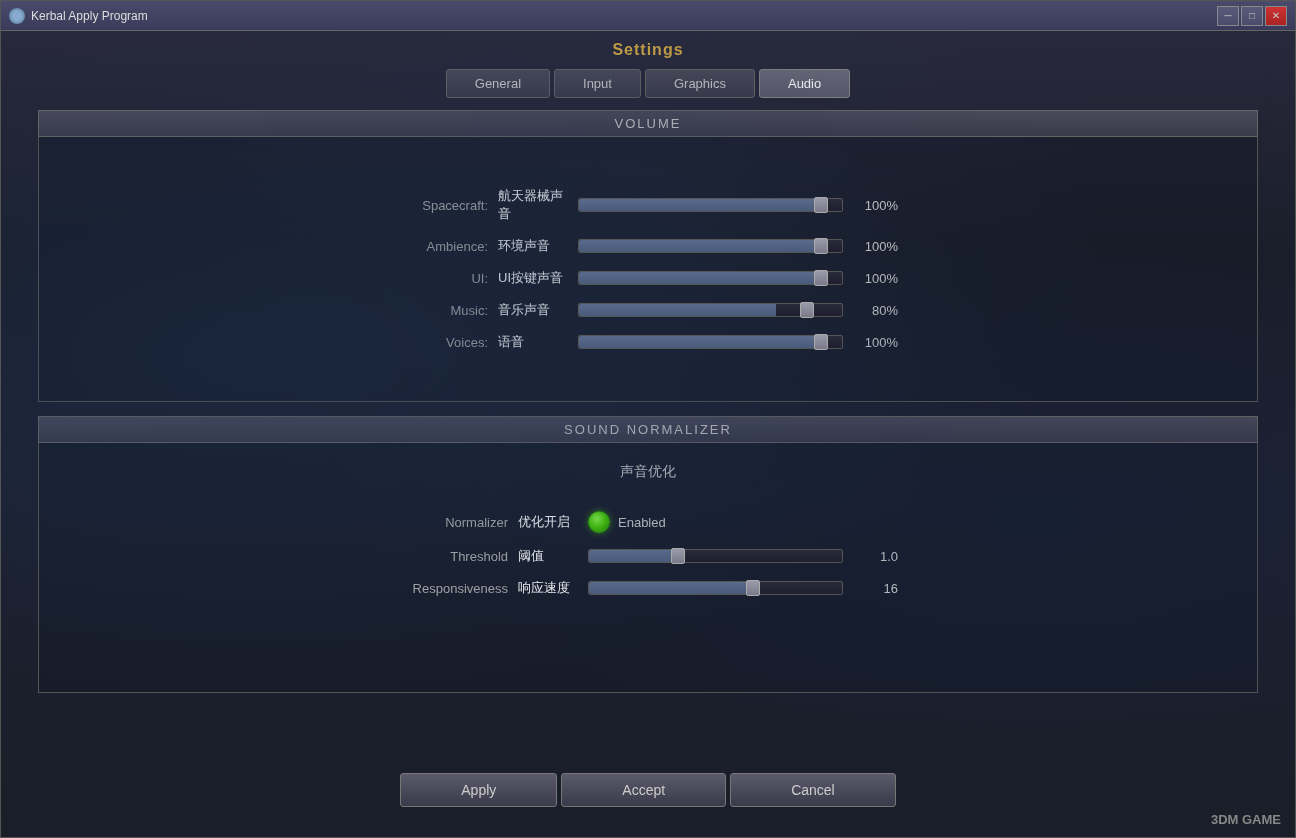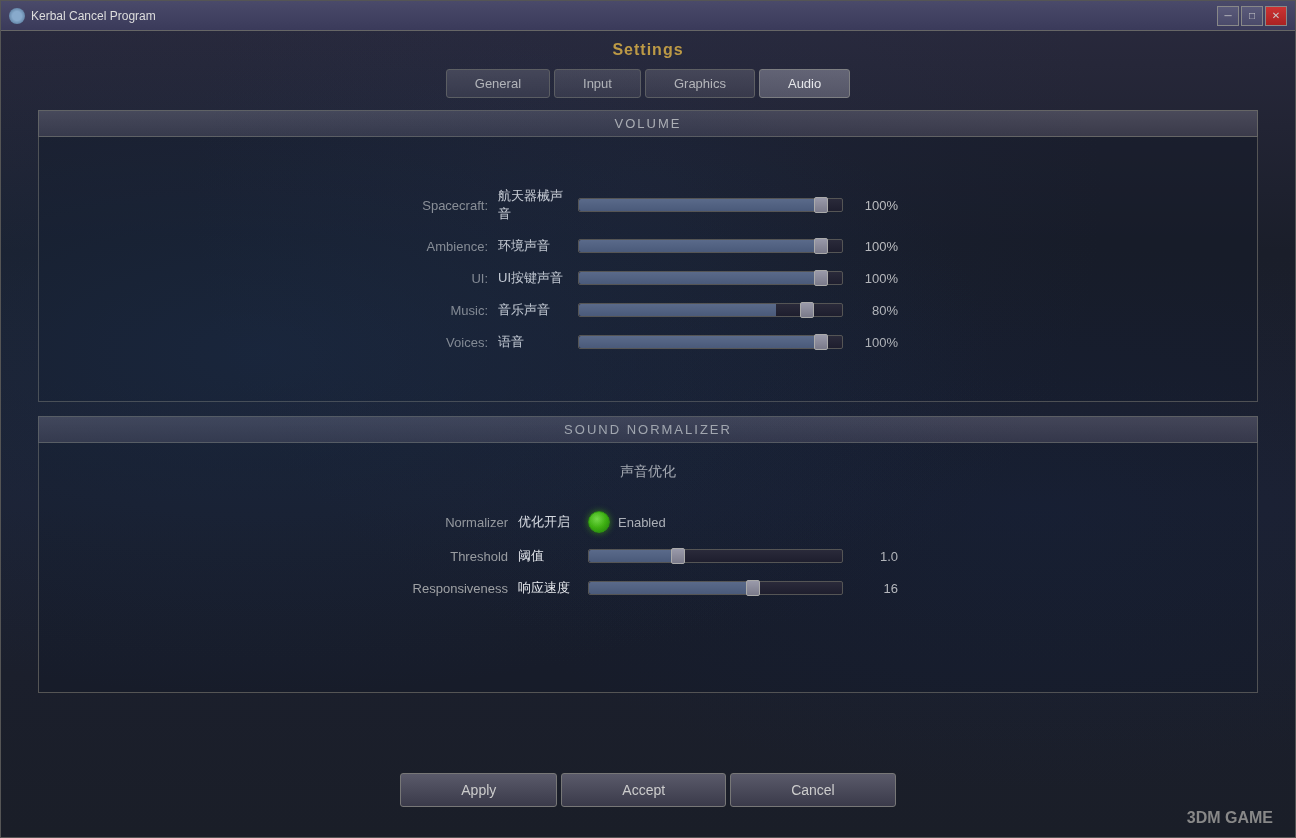--- a/index.html
+++ b/index.html
@@ -302,39 +302,39 @@
       cursor: pointer;
       border-radius: 3px;
       min-width: 150px;
       text-align: center;
     }
 
     
     .watermark {
       position: absolute;
       bottom: 10px;
-      right: 22px;
+      right: 14px;
       color: #888;
-      font-size: 16px;
+      font-size: 13px;
       font-weight: bold;
     }
 
     .section-normalizer .section-body {
       min-height: 250px;
     }
   </style>
 </head>
 <body>
 
 <div class="window">
 
   <div class="title-bar">
     <div class="title-bar-left">
       <div class="title-icon"></div>
-      <span class="title-text">Kerbal Cancel Program</span>
+      <span class="title-text">Kerbal Apply Program</span>
     </div>
     <div class="title-bar-buttons">
       <div class="tb-btn minimize">─</div>
       <div class="tb-btn maximize">□</div>
       <div class="tb-btn close">✕</div>
     </div>
   </div>
 
   <div class="main-content">
 

